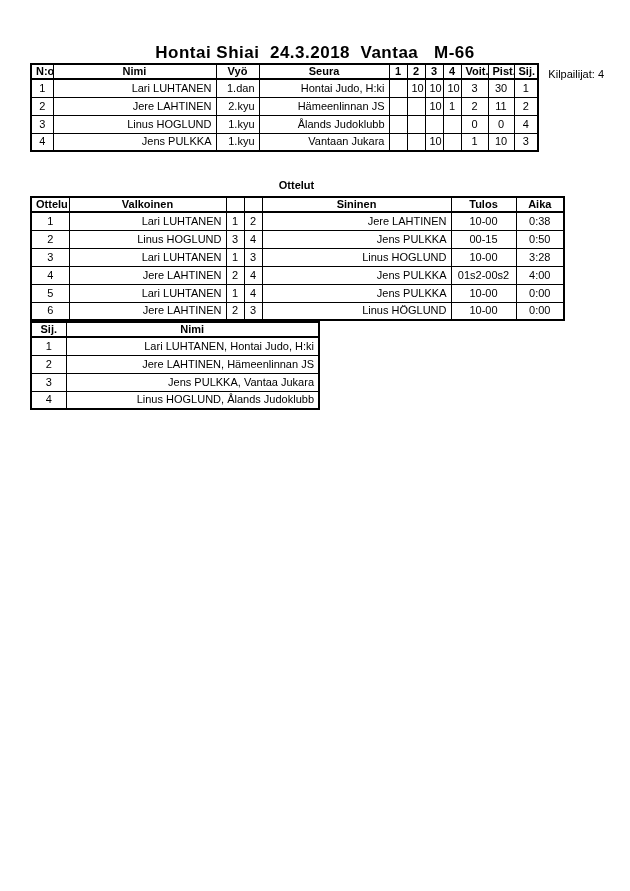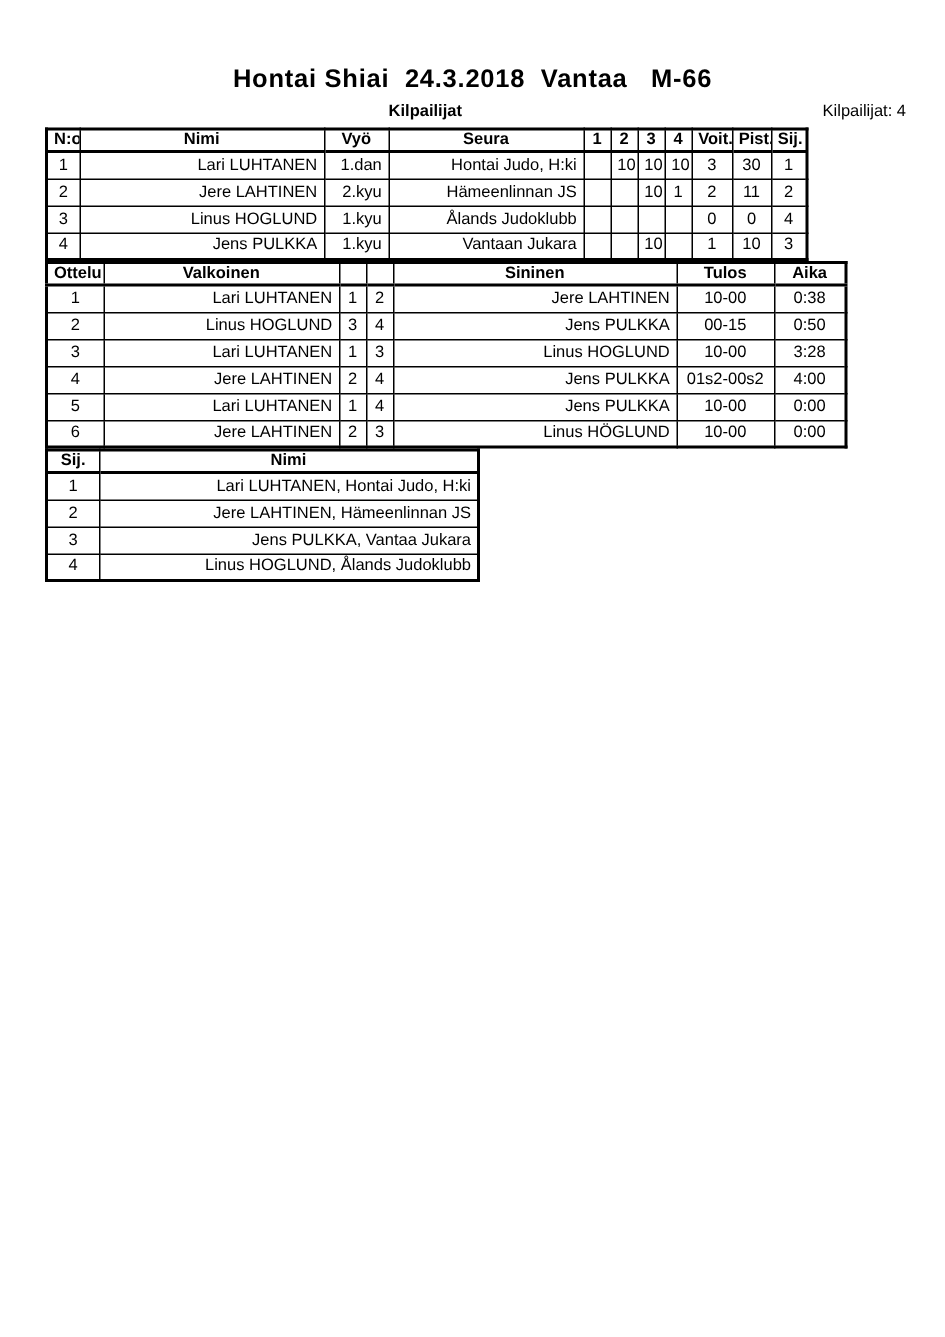--- a/index.html
+++ b/index.html
@@ -66,21 +66,20 @@
   .c-center { text-align: center; }
 </style>
 </head>
 <body>
 
 <div class="page-title">Hontai Shiai  24.3.2018  Vantaa   M-66</div>
 <div class="competitors-note">Kilpailijat: 4</div>
 
 <div class="content">
 
-  <div class="section-title st-1">Kilpailijat</div>
   <table class="t1">
     <colgroup>
       <col style="width:22px">
         <col style="width:163px">
         <col style="width:43px">
         <col style="width:130px">
       <col style="width:18px">
         <col style="width:18px">
         <col style="width:18px">
         <col style="width:18px">
@@ -152,20 +151,21 @@
           <td class="c-center"></td>
           <td class="c-center">10</td>
           <td class="c-center"></td>
           <td class="c-center">1</td>
           <td class="c-center">10</td>
           <td class="c-center">3</td>
         </tr>
       </tbody>
   </table>
 
+  <div class="section-title st-2">Ottelut</div>
   <table class="t2">
     <colgroup>
       <col style="width:38px">
         <col style="width:157px">
         <col style="width:18px">
         <col style="width:18px">
       <col style="width:189px">
         <col style="width:65px">
         <col style="width:48px">
     </colgroup>

